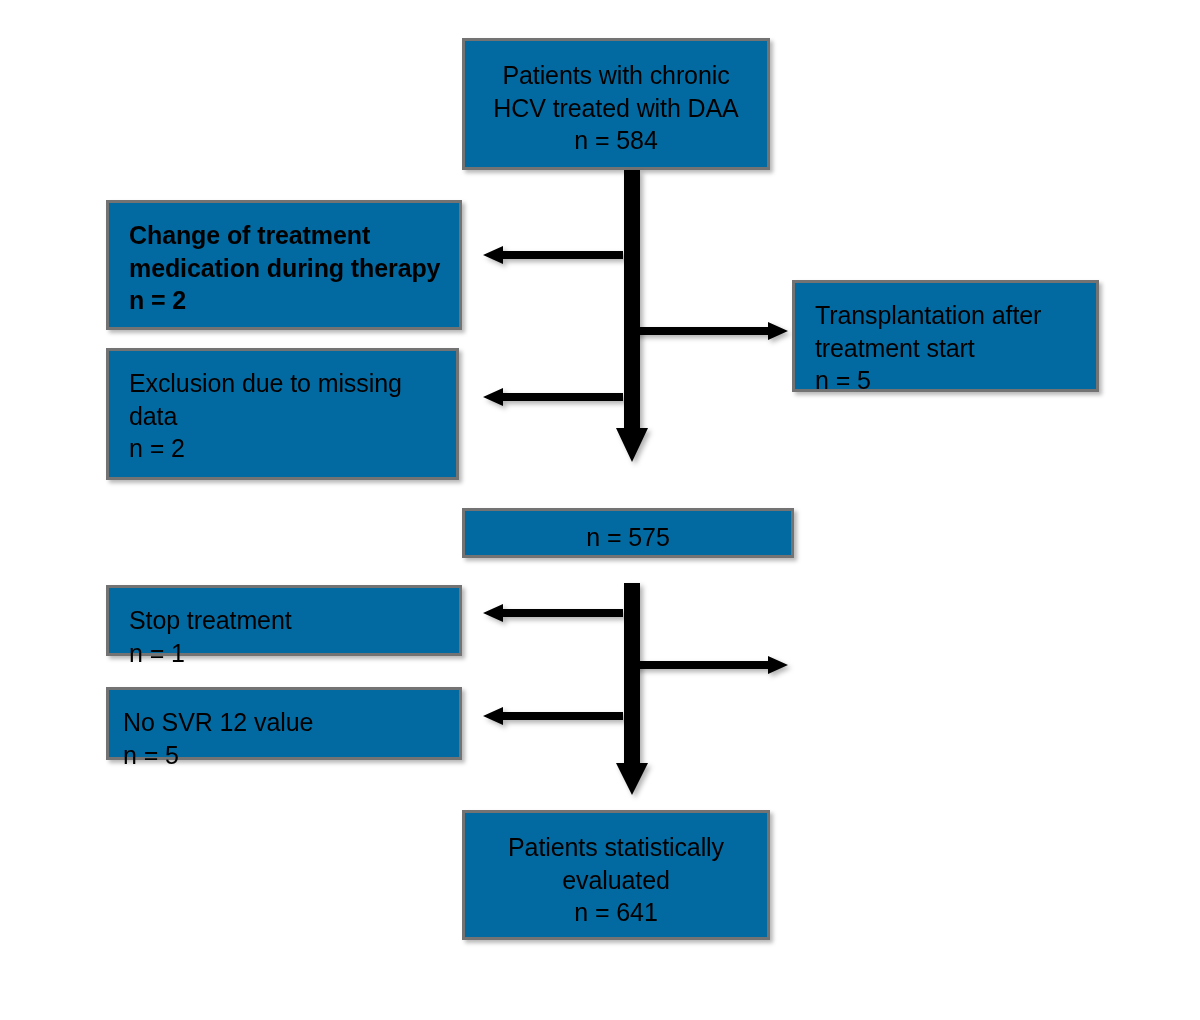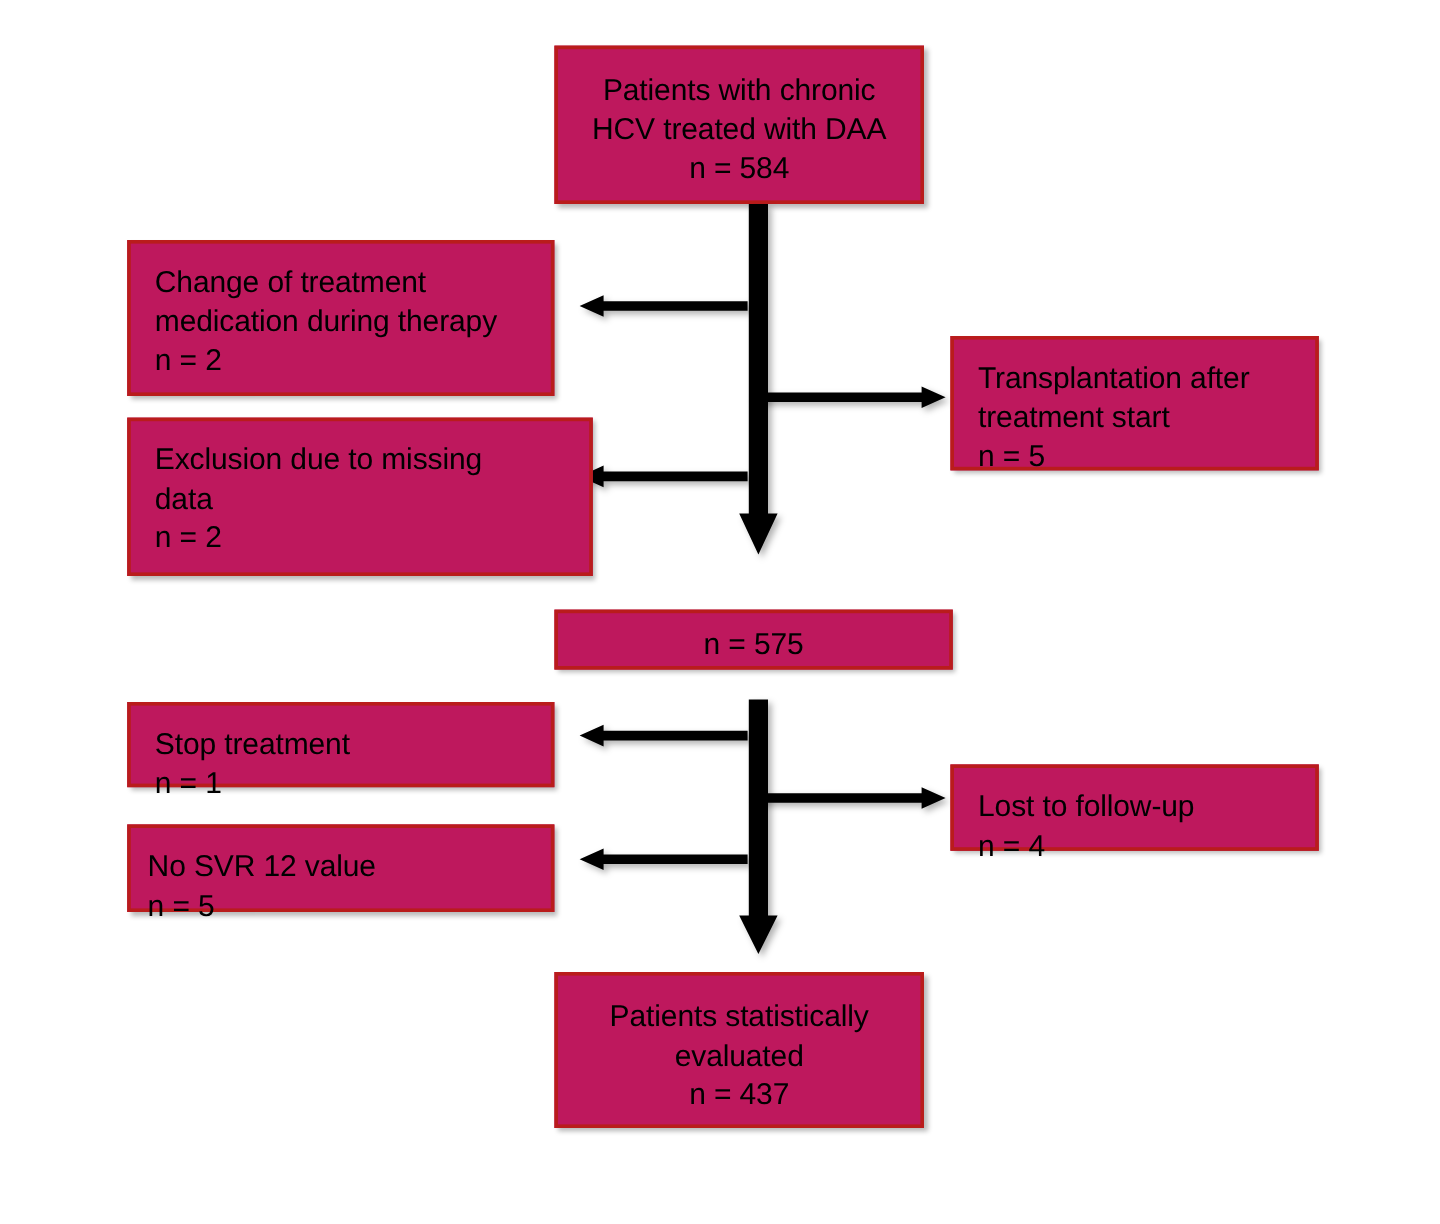--- a/index.html
+++ b/index.html
@@ -18,22 +18,22 @@
     position: relative;
     width: 1200px;
     height: 1020px;
     background: #ffffff;
   }
 
   
   .node {
     position: absolute;
     box-sizing: border-box;
-    background: #be185d;
-    border: 3px solid #b91c1c;
+    background: #0369a1;
+    border: 3px solid #737373;
     font-size: 25px;
     line-height: 1.30;
     letter-spacing: -0.1px;
     box-shadow: 3px 3px 4px rgba(0,0,0,0.28);
   }
   .node .txt {
     display: block;
     white-space: pre-line;
   }
   .node.center-text {
@@ -69,21 +69,21 @@
       <path d="M24,0 L40,0 L40,258 L48,258 L32,292 L16,258 L24,258 Z" fill="#000000"></path>
     </svg>
   </div>
 
   <div class="arrow shadowed" style="left:483px; top:246px;">
     <svg width="140" height="18" viewBox="0 0 140 18" aria-hidden="true">
       <path d="M140,5 L140,13 L20,13 L20,18 L0,9 L20,0 L20,5 Z" fill="#000000"></path>
     </svg>
   </div>
 
-  <div class="node left-text pad-l" style="left:106px; top:200px; width:356px; height:130px;">
+  <div class="node left-text pad-l" style="left:106px; top:200px; width:356px; height:130px;font-weight:bold;">
     <span class="txt">Change of treatment
 medication during therapy
 n = 2</span>
   </div>
 
   <div class="arrow shadowed" style="left:626px; top:322px;">
     <svg width="162" height="18" viewBox="0 0 162 18" aria-hidden="true">
       <path d="M0,5 L0,13 L142,13 L142,18 L162,9 L142,0 L142,5 Z" fill="#000000"></path>
     </svg>
   </div>
@@ -93,21 +93,21 @@
 treatment start
 n = 5</span>
   </div>
 
   <div class="arrow shadowed" style="left:483px; top:388px;">
     <svg width="140" height="18" viewBox="0 0 140 18" aria-hidden="true">
       <path d="M140,5 L140,13 L20,13 L20,18 L0,9 L20,0 L20,5 Z" fill="#000000"></path>
     </svg>
   </div>
 
-  <div class="node left-text pad-l" style="left:106px; top:348px; width:388px; height:132px;">
+  <div class="node left-text pad-l" style="left:106px; top:348px; width:353px; height:132px;">
     <span class="txt">Exclusion due to missing
 data
 n = 2</span>
   </div>
 
   <div class="node center-text pad-mid" style="left:462px; top:508px; width:332px; height:50px;">
     <span class="txt">n = 575</span>
   </div>
 
   <div class="arrow shadowed" style="left:600px; top:583px;">
@@ -126,35 +126,31 @@
     <span class="txt">Stop treatment
 n = 1</span>
   </div>
 
   <div class="arrow shadowed" style="left:626px; top:656px;">
     <svg width="162" height="18" viewBox="0 0 162 18" aria-hidden="true">
       <path d="M0,5 L0,13 L142,13 L142,18 L162,9 L142,0 L142,5 Z" fill="#000000"></path>
     </svg>
   </div>
 
-  <div class="node left-text pad-l" style="left:792px; top:637px; width:307px; height:72px;">
-    <span class="txt">Lost to follow-up
-n = 4</span>
-  </div>
 
   <div class="arrow shadowed" style="left:483px; top:707px;">
     <svg width="140" height="18" viewBox="0 0 140 18" aria-hidden="true">
       <path d="M140,5 L140,13 L20,13 L20,18 L0,9 L20,0 L20,5 Z" fill="#000000"></path>
     </svg>
   </div>
 
   <div class="node left-text pad-l" style="left:106px; top:687px; width:356px; height:73px;padding-left:14px;">
     <span class="txt">No SVR 12 value
 n = 5</span>
   </div>
 
   <div class="node center-text pad-c" style="left:462px; top:810px; width:308px; height:130px;">
     <span class="txt">Patients statistically
 evaluated
-n = 437</span>
+n = 641</span>
   </div>
 
 </div>
 
 </body></html>

